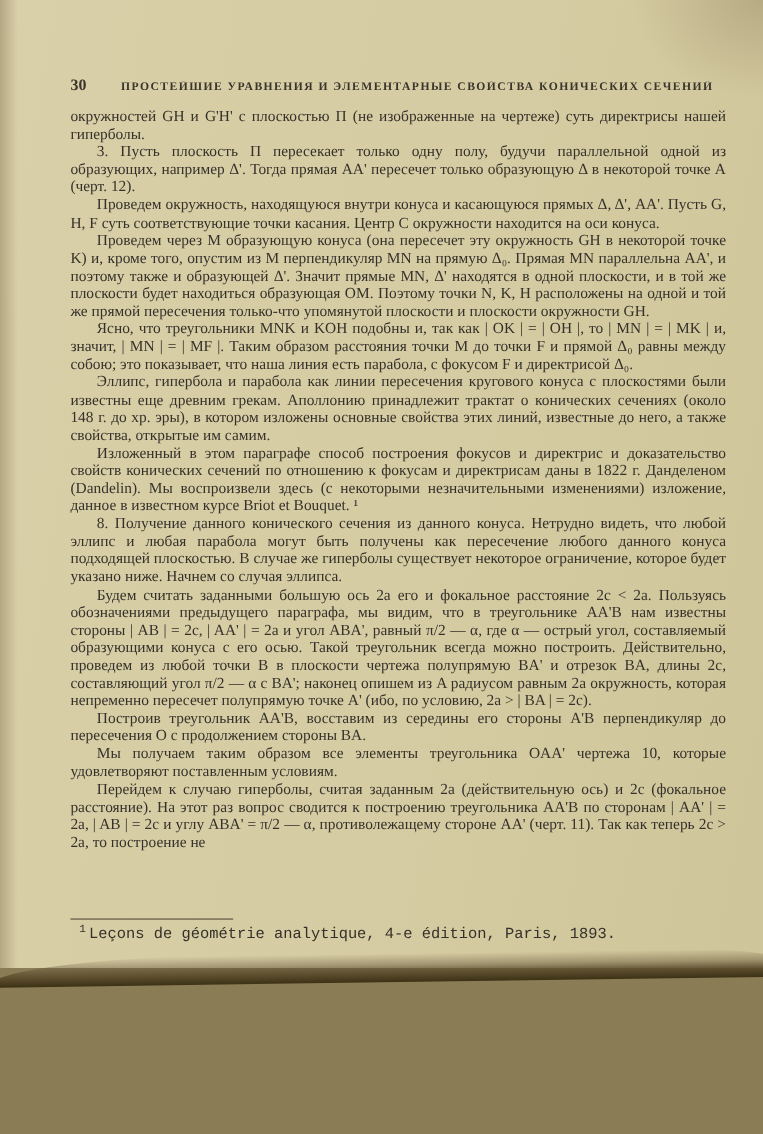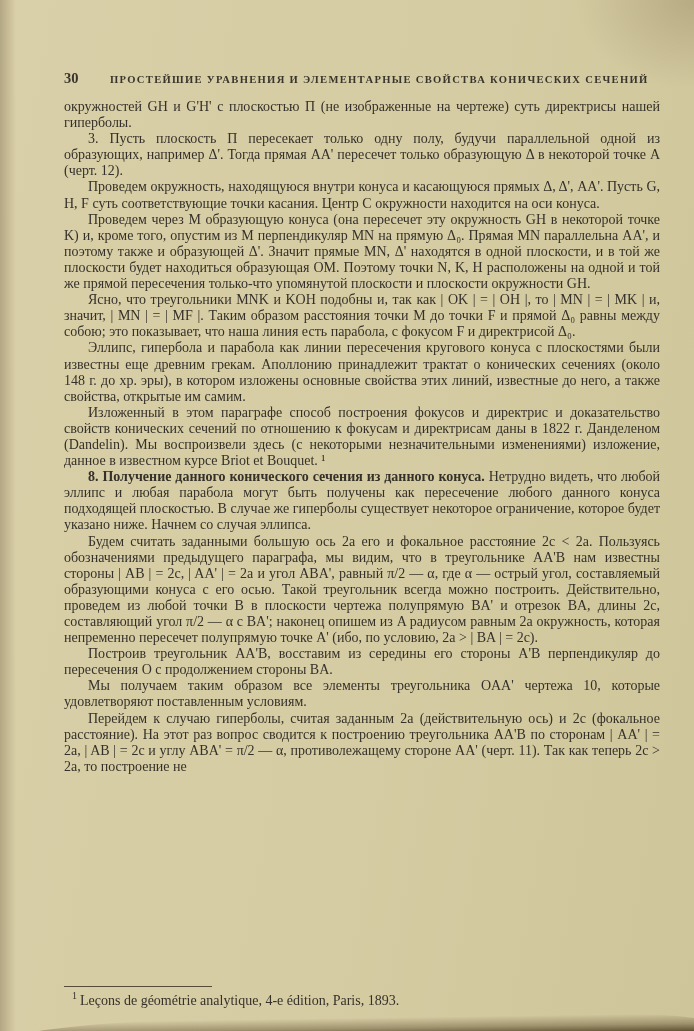--- a/index.html
+++ b/index.html
@@ -2,21 +2,21 @@
 <html><head>
 <meta charset="utf-8">
 <style>
   html,body{margin:0;padding:0;}
   body{
     width:694px;height:1031px;overflow:hidden;
     font-family:"Liberation Serif","DejaVu Serif",serif;
     background:#8a7c55;
   }
   .scan-page{
-    position:relative;width:694px;height:1031px;
+    position:relative;width:694px;height:880px;
     background:linear-gradient(100deg,#d9cfa8 0%,#d6cca3 55%,#cfc59a 100%);
   }
   
   .left-edge-shadow{
     position:absolute;left:0;top:0;bottom:0;width:16px;
     background:linear-gradient(to right,rgba(92,78,48,0.30),rgba(92,78,48,0));
     pointer-events:none;
   }
   .top-right-shade{
     position:absolute;right:0;top:0;width:120px;height:90px;
@@ -40,28 +40,28 @@
     flex:1;text-align:center;font-size:10.6px;font-weight:bold;
     letter-spacing:1.3px;white-space:nowrap;overflow:hidden;
   }
   .page-body{
     position:absolute;left:64px;right:34px;top:99px;
     color:#35312a;font-size:14px;line-height:16.1px;
     text-align:justify;
   }
   .page-body p{margin:0;text-indent:24px;}
   .page-body p.noindent{text-indent:0;}
-  .section-lead{font-weight:bold;}
+  .section-lead{font-weight:normal;}
   .footnote-rule{
     position:absolute;left:64px;bottom:44px;width:148px;height:1px;
     background:rgba(62,53,36,0.85);
   }
   .footnote{
     position:absolute;left:72px;bottom:22px;right:40px;
-    color:#35312a;font-size:14px;line-height:16px;
+    color:#35312a;font-size:14px;line-height:16px;font-family:Liberation Mono, monospace;
   }
   .footnote sup{font-size:10px;margin-right:3px;}
 </style>
 </head>
 <body>
 
 <div class="scan-page">
 
   <div class="page-header">
     <span class="page-number">30</span>

